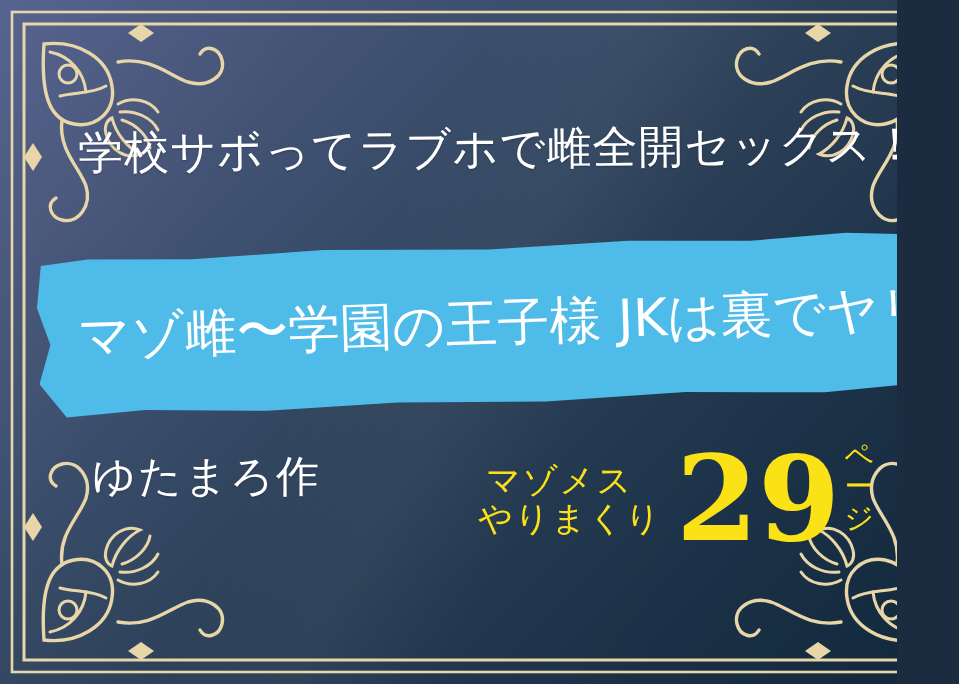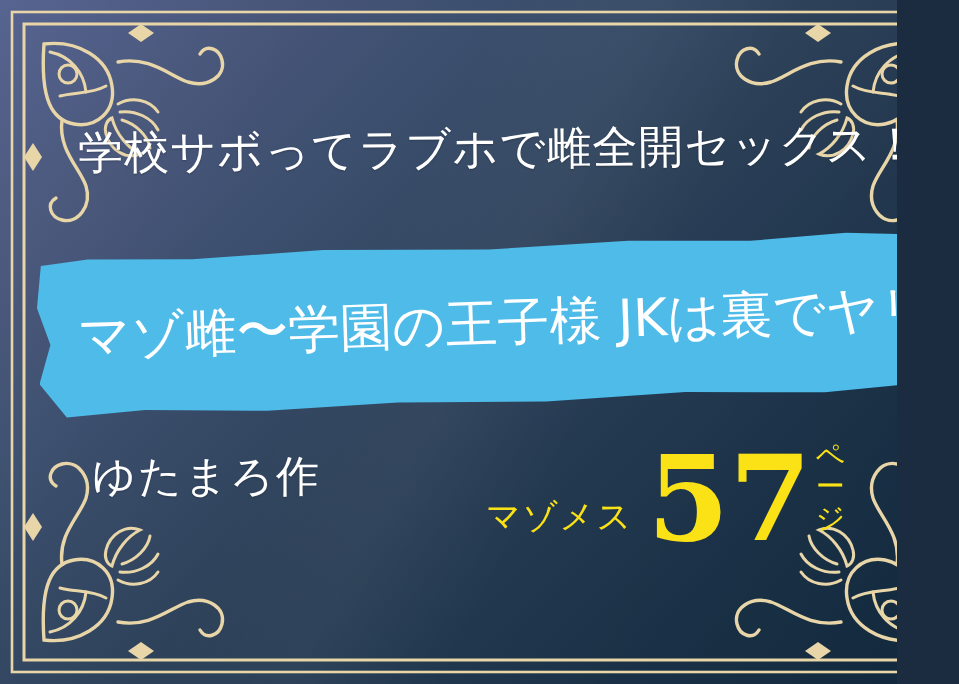--- a/index.html
+++ b/index.html
@@ -126,21 +126,21 @@
   }
   .tagline {
     display: flex;
     flex-direction: column;
     justify-content: flex-end;
     font-size: 34px;
     line-height: 1.12;
     letter-spacing: 2px;
     padding-bottom: 12px;
     white-space: nowrap;
-    font-family: Liberation Mono, monospace;
+    font-family: Liberation Serif, serif;
   }
   .tagline .l1 { padding-left: 8px; }
   .page-number {
     font-size: 118px;
     line-height: 0.86;
     font-weight: 700;
     padding: 0 4px 0 14px;
     font-family: "DejaVu Serif", "Liberation Serif", serif;
   }
   .page-unit {
@@ -221,22 +221,23 @@
   <div class="ribbon">
     <div class="ribbon-shape"></div>
     <div class="ribbon-text">マゾ雌〜学園の王子様 JKは裏でヤリまくり〜</div>
   </div>
 
   <div class="author">ゆたまろ作</div>
 
   <div class="page-cluster">
     <div class="tagline">
       <span class="l1">マゾメス</span>
+      <span class="l2">やりまくり</span>
     </div>
-    <div class="page-number">57</div>
+    <div class="page-number">29</div>
     <div class="page-unit">
       <span>ペ</span>
       <span>ー</span>
       <span>ジ</span>
     </div>
   </div>
 
 </div>
 
 </body></html>

